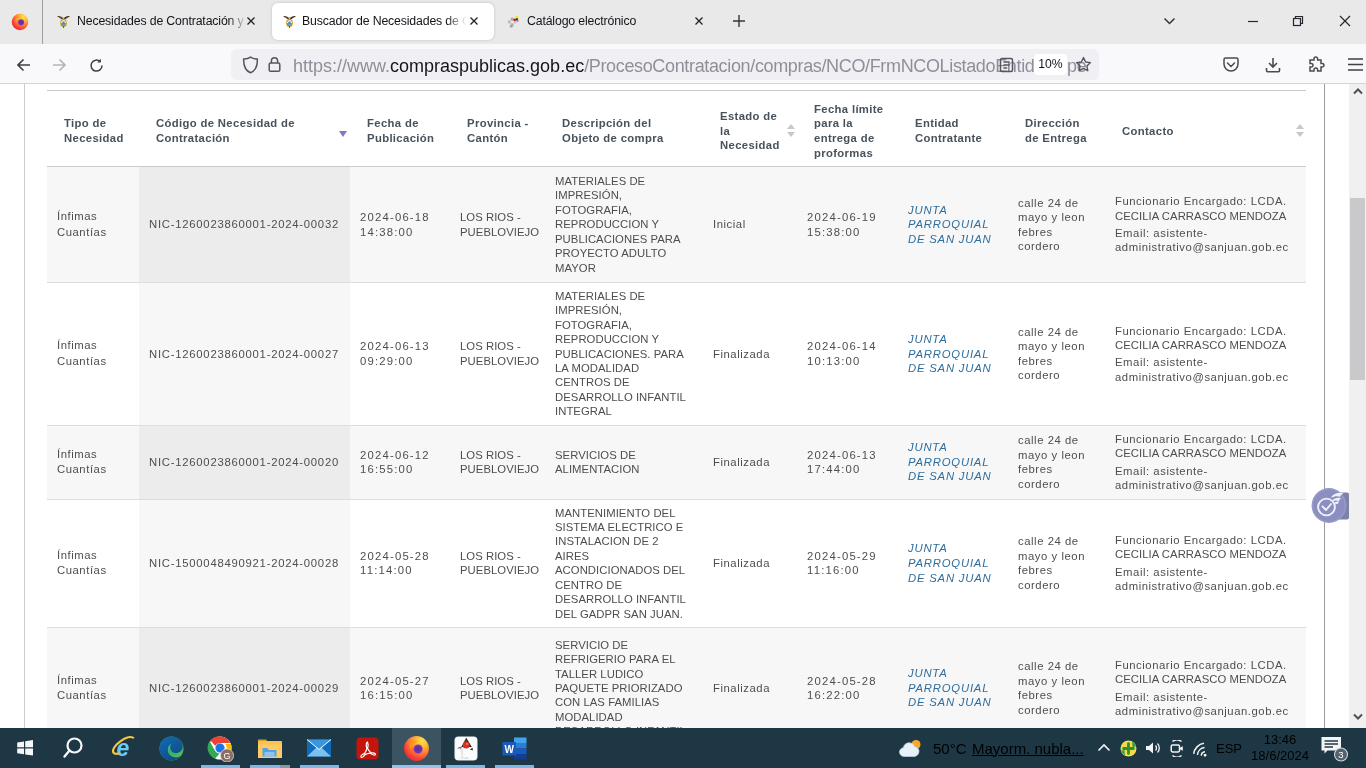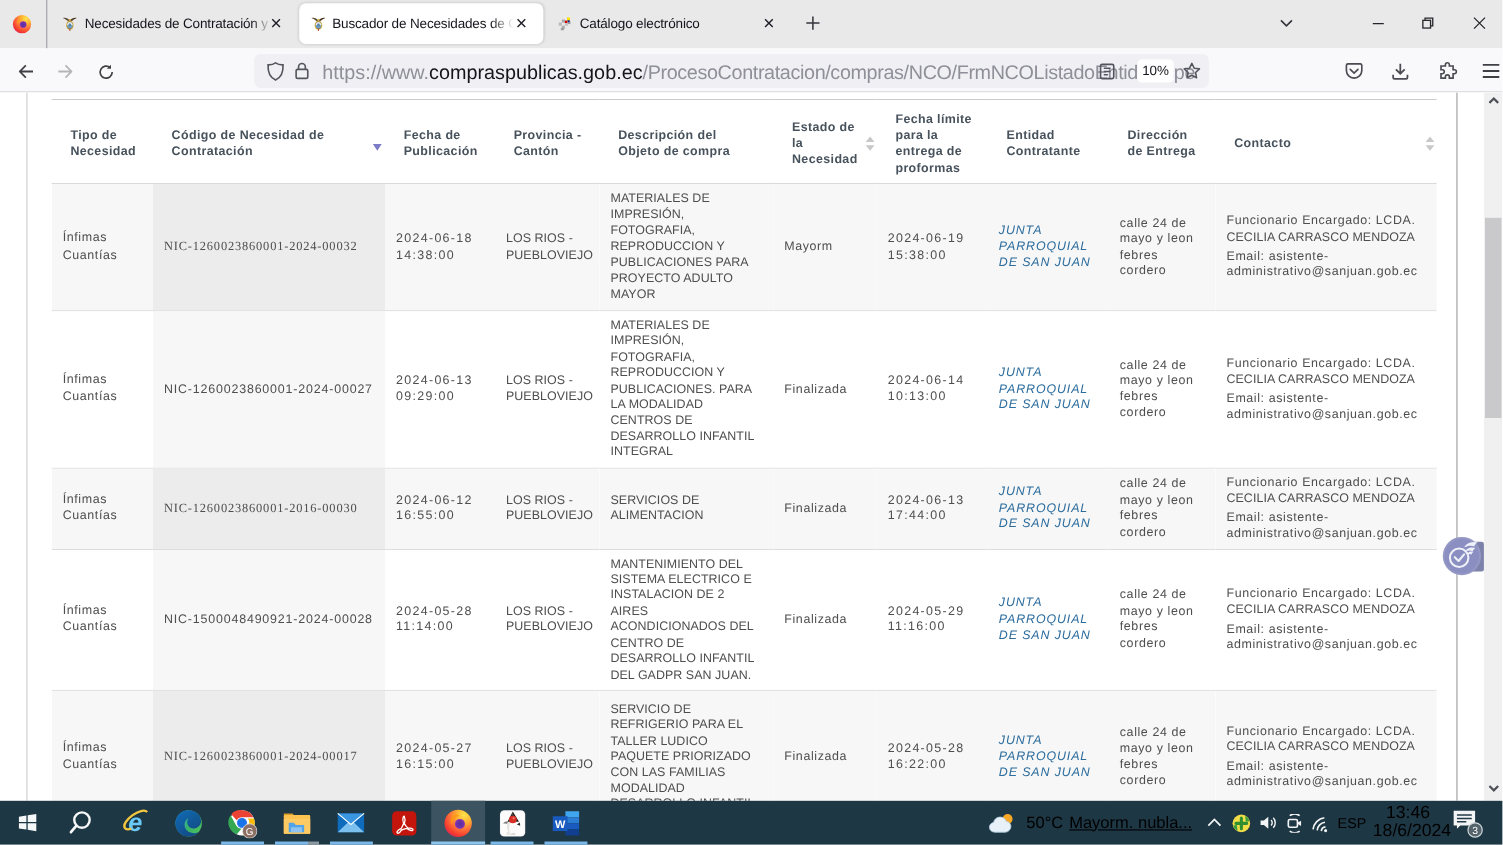--- a/index.html
+++ b/index.html
@@ -29,21 +29,21 @@
 #page { position:absolute; top:84px; left:0; width:1366px; height:644px; background:#fff; overflow:hidden; }
 #vline1 { position:absolute; left:24px; top:0; width:1px; height:644px; background:#cccccc; }
 #vline2 { position:absolute; left:1324px; top:0; width:1px; height:644px; background:#9c9ca0; }
 
 table { border-collapse:collapse; table-layout:fixed; position:absolute; left:47px; top:6px; width:1259px; font-family:"Liberation Sans",sans-serif; }
 th { font-size:11.3px; font-weight:bold; color:#47525c; text-align:left; vertical-align:middle; padding:9px 4px 4px 17px; line-height:14.6px; letter-spacing:0.35px; background:#fff; position:relative; }
 td { font-size:11.3px; color:#4e4e4e; vertical-align:middle; padding:6px 4px 6px 10px; line-height:14.4px; letter-spacing:0.55px; position:relative; }
 tr.r { border-top:1px solid #dddddd; }
 thead tr { border-top:1px solid #cbcbcb; border-bottom:1px solid #cbcbcb; }
 tr.odd td { background:#f7f7f7; }
-tr.odd td.sorted { background:#ececec;font-family:Liberation Serif, serif; }
+tr.odd td.sorted { background:#ececec; }
 tr.even td { background:#ffffff; }
 tr.even td.sorted { background:#f7f7f7; }
 td.c1 { line-height:15.6px; }
 a.ent { color:#2d6d9e; text-decoration:none; line-height:14.6px; letter-spacing:0.8px;font-style:italic; }
 .caps { letter-spacing:0.05px; }
 td.sorted { letter-spacing:0.75px; }
 td.dt { letter-spacing:1.2px; }
 .egap { margin-top:3px; }
 .sort-tri { position:absolute; right:3px; top:50%; margin-top:2px; width:0; height:0; border-left:4.5px solid transparent; border-right:4.5px solid transparent; border-top:6px solid #7b7bc8; }
 .sort-ud { position:absolute; right:2px; top:50%; margin-top:-4.5px; width:8px; height:14px; }
@@ -253,41 +253,41 @@
               </div></th>
         </tr>
       </thead>
       <tbody>
         <tr class="r odd" style="height:116px;">
           <td class="c1">Ínfimas<br>Cuantías</td>
           <td class="sorted">NIC-1260023860001-2024-00032</td>
           <td class="dt">2024-06-18<br>14:38:00</td>
           <td class="caps">LOS RIOS -<br>PUEBLOVIEJO</td>
           <td class="caps">MATERIALES DE<br>IMPRESIÓN,<br>FOTOGRAFIA,<br>REPRODUCCION Y<br>PUBLICACIONES PARA<br>PROYECTO ADULTO<br>MAYOR</td>
-          <td>Mayorm</td>
+          <td>Inicial</td>
           <td class="dt">2024-06-19<br>15:38:00</td>
           <td><a class="ent">JUNTA<br>PARROQUIAL<br>DE SAN JUAN</a></td>
           <td>calle 24 de<br>mayo y leon<br>febres<br>cordero</td>
           <td>Funcionario Encargado: LCDA.<br><span class="caps">CECILIA CARRASCO MENDOZA</span><div class="egap">Email: asistente-<br>administrativo@sanjuan.gob.ec</div></td>
         </tr>
         <tr class="r even" style="height:142px;">
           <td class="c1">Ínfimas<br>Cuantías</td>
           <td class="sorted">NIC-1260023860001-2024-00027</td>
           <td class="dt">2024-06-13<br>09:29:00</td>
           <td class="caps">LOS RIOS -<br>PUEBLOVIEJO</td>
           <td class="caps">MATERIALES DE<br>IMPRESIÓN,<br>FOTOGRAFIA,<br>REPRODUCCION Y<br>PUBLICACIONES. PARA<br>LA MODALIDAD<br>CENTROS DE<br>DESARROLLO INFANTIL<br>INTEGRAL</td>
           <td>Finalizada</td>
           <td class="dt">2024-06-14<br>10:13:00</td>
           <td><a class="ent">JUNTA<br>PARROQUIAL<br>DE SAN JUAN</a></td>
           <td>calle 24 de<br>mayo y leon<br>febres<br>cordero</td>
           <td>Funcionario Encargado: LCDA.<br><span class="caps">CECILIA CARRASCO MENDOZA</span><div class="egap">Email: asistente-<br>administrativo@sanjuan.gob.ec</div></td>
         </tr>
         <tr class="r odd" style="height:74px;">
           <td class="c1">Ínfimas<br>Cuantías</td>
-          <td class="sorted">NIC-1260023860001-2016-00030</td>
+          <td class="sorted">NIC-1260023860001-2024-00020</td>
           <td class="dt">2024-06-12<br>16:55:00</td>
           <td class="caps">LOS RIOS -<br>PUEBLOVIEJO</td>
           <td class="caps">SERVICIOS DE<br>ALIMENTACION</td>
           <td>Finalizada</td>
           <td class="dt">2024-06-13<br>17:44:00</td>
           <td><a class="ent">JUNTA<br>PARROQUIAL<br>DE SAN JUAN</a></td>
           <td>calle 24 de<br>mayo y leon<br>febres<br>cordero</td>
           <td>Funcionario Encargado: LCDA.<br><span class="caps">CECILIA CARRASCO MENDOZA</span><div class="egap">Email: asistente-<br>administrativo@sanjuan.gob.ec</div></td>
         </tr>
         <tr class="r even" style="height:128px;">
@@ -297,21 +297,21 @@
           <td class="caps">LOS RIOS -<br>PUEBLOVIEJO</td>
           <td class="caps">MANTENIMIENTO DEL<br>SISTEMA ELECTRICO E<br>INSTALACION DE 2<br>AIRES<br>ACONDICIONADOS DEL<br>CENTRO DE<br>DESARROLLO INFANTIL<br>DEL GADPR SAN JUAN.</td>
           <td>Finalizada</td>
           <td class="dt">2024-05-29<br>11:16:00</td>
           <td><a class="ent">JUNTA<br>PARROQUIAL<br>DE SAN JUAN</a></td>
           <td>calle 24 de<br>mayo y leon<br>febres<br>cordero</td>
           <td>Funcionario Encargado: LCDA.<br><span class="caps">CECILIA CARRASCO MENDOZA</span><div class="egap">Email: asistente-<br>administrativo@sanjuan.gob.ec</div></td>
         </tr>
         <tr class="r odd" style="height:121px;">
           <td class="c1">Ínfimas<br>Cuantías</td>
-          <td class="sorted">NIC-1260023860001-2024-00017</td>
+          <td class="sorted">NIC-1260023860001-2024-00029</td>
           <td class="dt">2024-05-27<br>16:15:00</td>
           <td class="caps">LOS RIOS -<br>PUEBLOVIEJO</td>
           <td class="caps">SERVICIO DE<br>REFRIGERIO PARA EL<br>TALLER LUDICO<br>PAQUETE PRIORIZADO<br>CON LAS FAMILIAS<br>MODALIDAD<br>DESARROLLO INFANTIL</td>
           <td>Finalizada</td>
           <td class="dt">2024-05-28<br>16:22:00</td>
           <td><a class="ent">JUNTA<br>PARROQUIAL<br>DE SAN JUAN</a></td>
           <td>calle 24 de<br>mayo y leon<br>febres<br>cordero</td>
           <td>Funcionario Encargado: LCDA.<br><span class="caps">CECILIA CARRASCO MENDOZA</span><div class="egap">Email: asistente-<br>administrativo@sanjuan.gob.ec</div></td>
         </tr>
       </tbody>
@@ -503,21 +503,21 @@
       <g transform="rotate(-36 15 14)">
         <path d="M4.5 7.5 a12 12 0 0 1 14.5 -2.5" fill="none" stroke="#f2f4f5" stroke-width="1.5"></path>
         <path d="M7 10.5 a8 8 0 0 1 10 -1.8" fill="none" stroke="#f2f4f5" stroke-width="1.5"></path>
         <path d="M9.6 13.3 a4.2 4.2 0 0 1 5.3 -0.9" fill="none" stroke="#f2f4f5" stroke-width="1.5"></path>
         <circle cx="13" cy="15.2" r="1.4" fill="#f2f4f5"></circle>
       </g>
     </svg>
       </div>
     <div class="trayitem" style="left:1216px;font-size:13px;">ESP</div>
     <div class="trayitem" style="left:1248px;width:64px;">
-        <div style="width:64px;text-align:center;font-size:16px;line-height:16.5px;">13:46<br>18/6/2024</div>
+        <div style="width:64px;text-align:center;font-size:13px;line-height:16.5px;">13:46<br>18/6/2024</div>
       </div>
     <div class="trayitem" style="left:1319px;">
         <svg width="30" height="28" viewBox="0 0 30 28">
       <path d="M2.5 3 L22 3 L22 16.5 L8.5 16.5 L5.5 19.5 L5.5 16.5 L2.5 16.5 Z" fill="#f2f4f5"></path>
       <path d="M5.5 7 L19 7 M5.5 10 L19 10 M5.5 13 L14 13" stroke="#233b48" stroke-width="1.4"></path>
       <circle cx="22" cy="20.5" r="6.5" fill="#54626b" stroke="#cfd6da" stroke-width="1.1"></circle>
       <text x="22" y="24" text-anchor="middle" font-family="Liberation Sans" font-size="9.5" fill="#fff">3</text>
     </svg>
       </div>
   </div>

